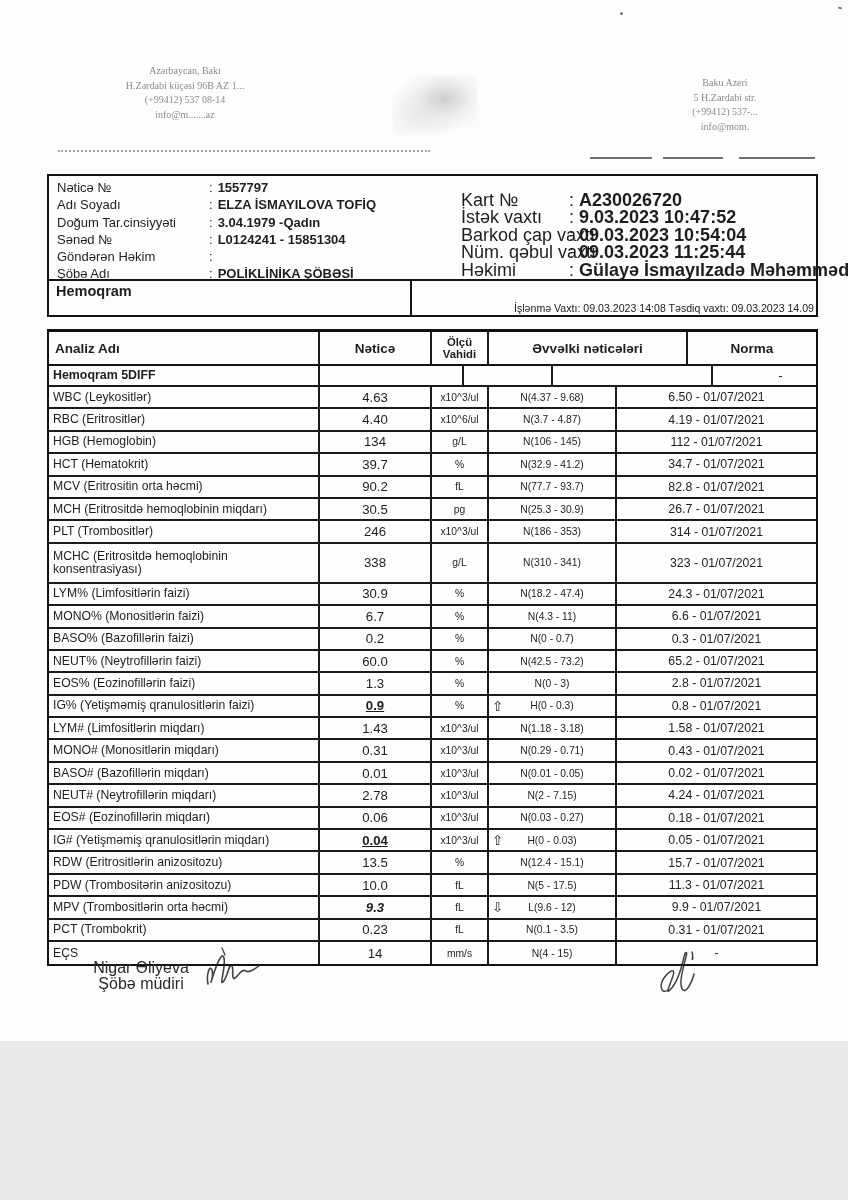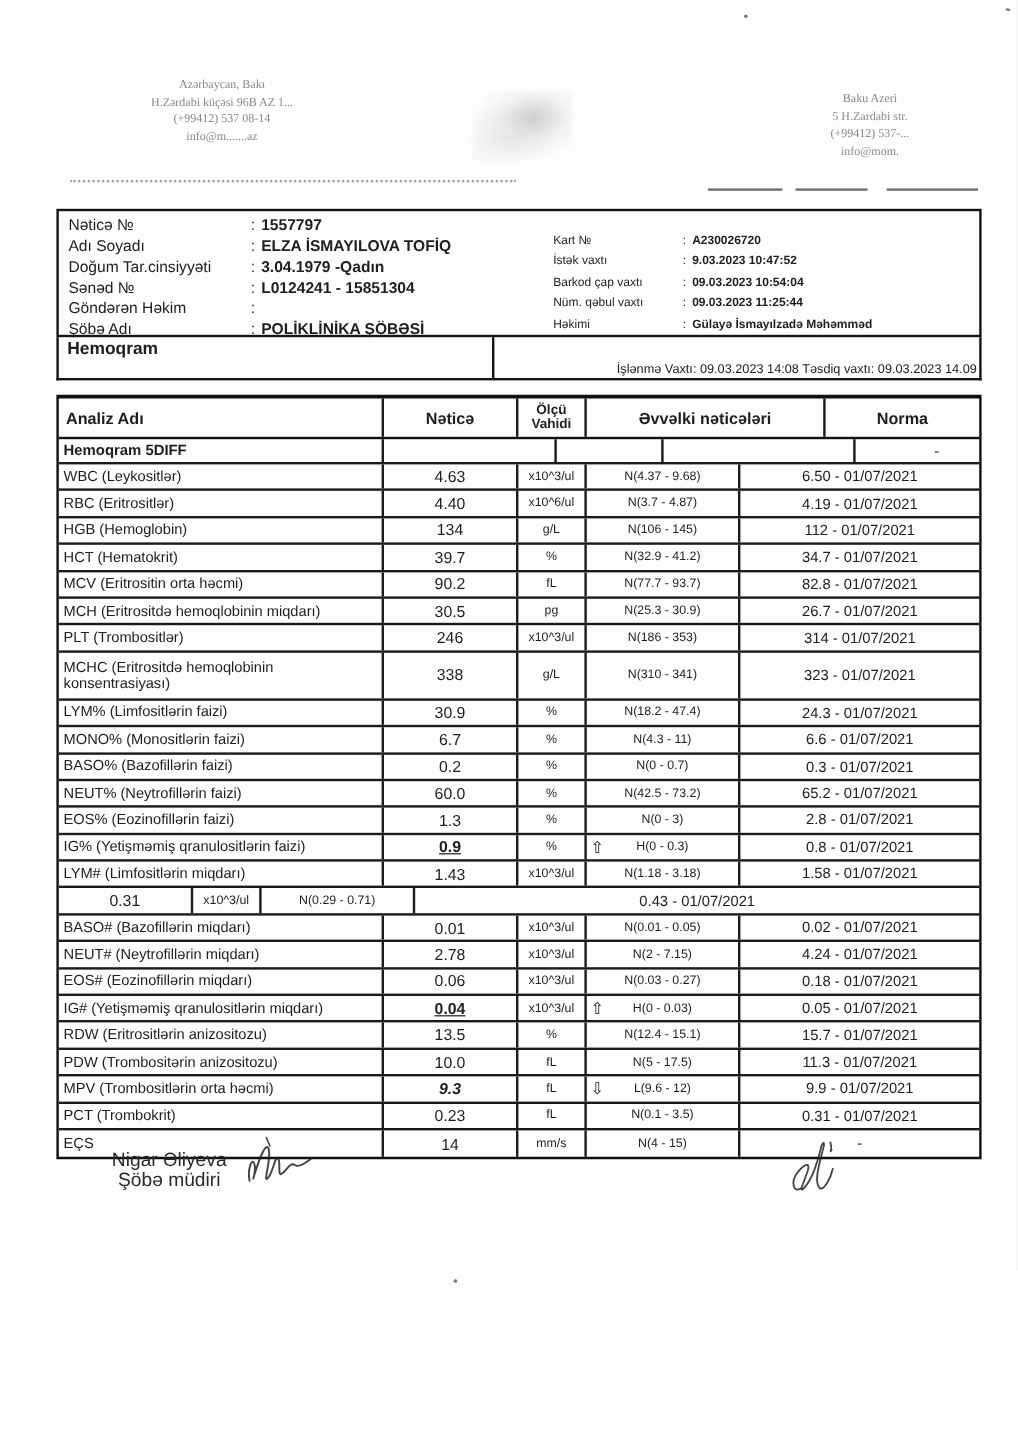--- a/index.html
+++ b/index.html
@@ -1,17 +1,17 @@
 <!DOCTYPE html>
 <html><head>
 <meta charset="utf-8">
 <style>
   html,body{margin:0;padding:0;background:#e9e9e7;}
   .page{
-    position:relative;width:848px;height:1200px;margin:0 auto;
+    position:relative;width:848px;height:1041px;margin:0 auto;
     background:#fdfdfc;color:#1e1e1e;
     font-family:"Liberation Sans",sans-serif;overflow:hidden;
   }
   
   .letterhead{position:absolute;text-align:center;
     font-family:"Liberation Serif",serif;font-size:10px;line-height:14.5px;
     color:#3f3f3f;opacity:.62;filter:blur(.4px);}
   .lh-left{left:55px;top:64px;width:260px;}
   .lh-right{left:616px;top:76px;width:218px;}
   .smudge{position:absolute;left:393px;top:76px;width:84px;height:58px;
@@ -27,21 +27,21 @@
   
   .artifact{position:absolute;background:#7a7a7a;border-radius:50%;}
   .a1{left:620px;top:12px;width:3px;height:3px;}
   .a2{left:838px;top:7px;width:4px;height:2px;border-radius:1px;transform:rotate(12deg);}
   .a3{left:378px;top:1066px;width:2.5px;height:2.5px;}
   .a-tick{position:absolute;left:430px;top:414px;width:1.5px;height:7px;background:#333;transform:rotate(24deg);border-radius:1px;}
   
   .patient-box{position:absolute;left:47px;top:174px;width:771px;height:107px;
     border:2.5px solid #141414;box-sizing:border-box;}
   .info-left{position:absolute;left:8px;top:3px;font-size:13px;line-height:17.3px;}
-  .info-right{position:absolute;left:412px;top:16px;font-size:10px;line-height:17.4px;}
+  .info-right{position:absolute;left:412px;top:16px;font-size:18px;line-height:17.4px;}
   .ifield{white-space:nowrap;}
   .ilabel{display:inline-block;}
   .info-left .ilabel{width:152px;}
   .info-right .ilabel{width:108px;}
   .icolon{display:inline-block;}
   .ival{font-weight:700;margin-left:5px;}
   
   .hemo-band{position:absolute;left:47px;top:281px;width:771px;height:36px;
     border:2.5px solid #141414;border-top:none;box-sizing:border-box;display:flex;}
   .band-left{width:363px;border-right:2px solid #141414;box-sizing:border-box;
@@ -384,20 +384,21 @@
           </div>
           <div class="cell c-unit">x10^3/ul</div>
           <div class="cell c-norma">
 
             <span>N(1.18 - 3.18)</span>
           </div>
           <div class="cell c-prev">1.58 - 01/07/2021</div>
         </div>
 
         <div class="trow">
+          <div class="cell c-name">MONO# (Monositlərin miqdarı)</div>
           <div class="cell c-result">
             <span class="rv">0.31</span>
           </div>
           <div class="cell c-unit">x10^3/ul</div>
           <div class="cell c-norma">
 
             <span>N(0.29 - 0.71)</span>
           </div>
           <div class="cell c-prev">0.43 - 01/07/2021</div>
         </div>

